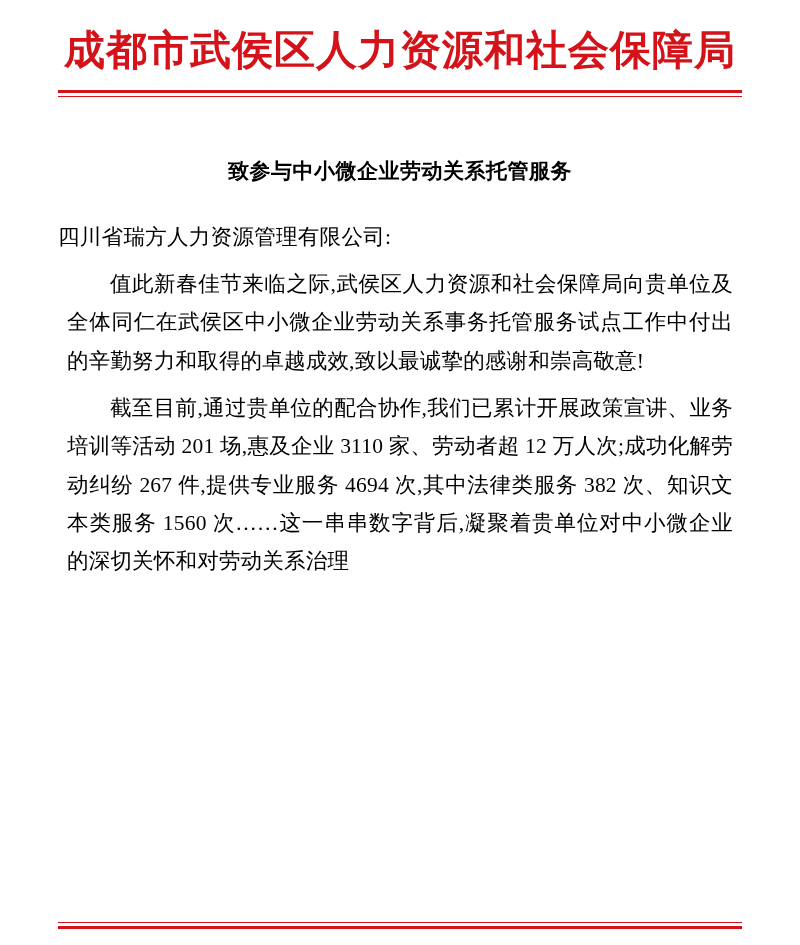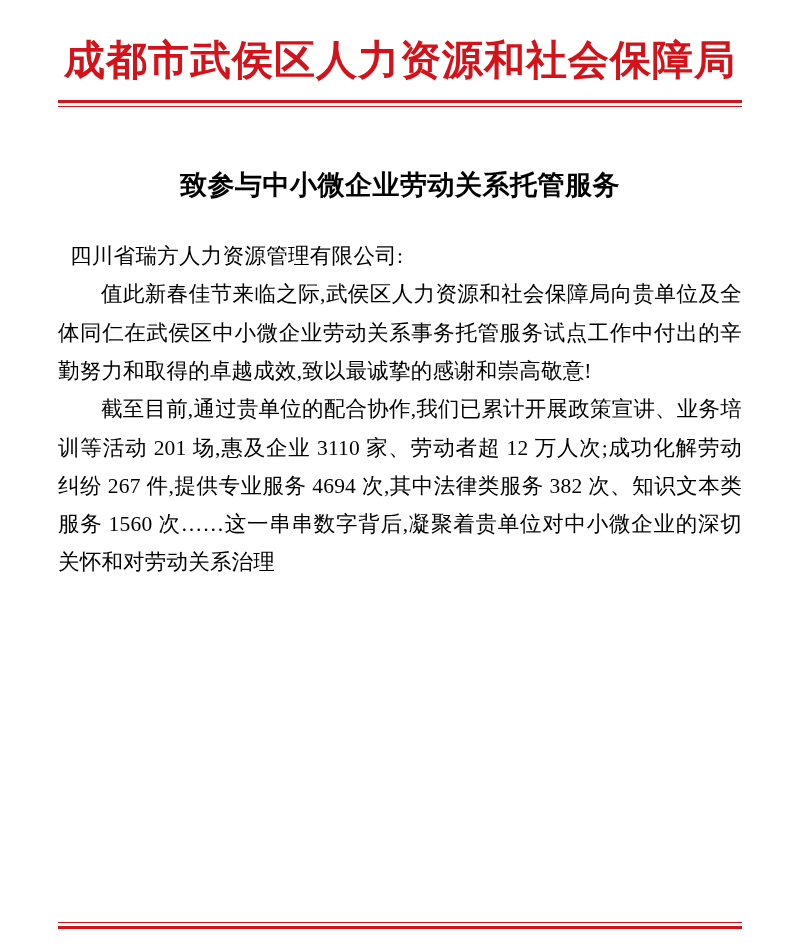--- a/index.html
+++ b/index.html
@@ -19,21 +19,21 @@
   .page {
     position: relative;
     width: 800px;
     height: 945px;
     box-sizing: border-box;
     padding: 0 58px;
   }
 
   
   .letterhead {
-    padding-top: 36px;
+    padding-top: 26px;
     text-align: center;
   }
   .letterhead-title {
     color: #d4121a;
     font-family: "Liberation Serif", "DejaVu Serif", serif;
     font-weight: bold;
     font-size: 41px;
     letter-spacing: 1px;
     line-height: 1.18;
     white-space: nowrap;
@@ -51,44 +51,44 @@
     background: #d4121a;
     width: 100%;
     margin-top: 3px;
   }
 
   
   .doc-title {
     margin-top: 58px;
     text-align: center;
     font-weight: bold;
-    font-size: 27px;
+    font-size: 21px;
     line-height: 1.55;
     color: #000000;
     letter-spacing: 0.5px;
   }
   .doc-title .line2 {
     display: block;
   }
 
   
   .body-area {
     margin-top: 30px;
     font-size: 21.5px;
     line-height: 1.78;
     color: #000000;
     text-align: justify;
     text-justify: inter-ideograph;
   }
   .salutation {
-    margin: 0 0 0 12px;
+    margin: 0 0 0 0;
     letter-spacing: 0.3px;
   }
   .para {
-    margin: 0;
+    margin: 9px;
     text-indent: 2em;
     letter-spacing: 0.2px;
   }
 
   
   .footer-rules {
     position: absolute;
     left: 58px;
     right: 58px;
     bottom: 16px;

